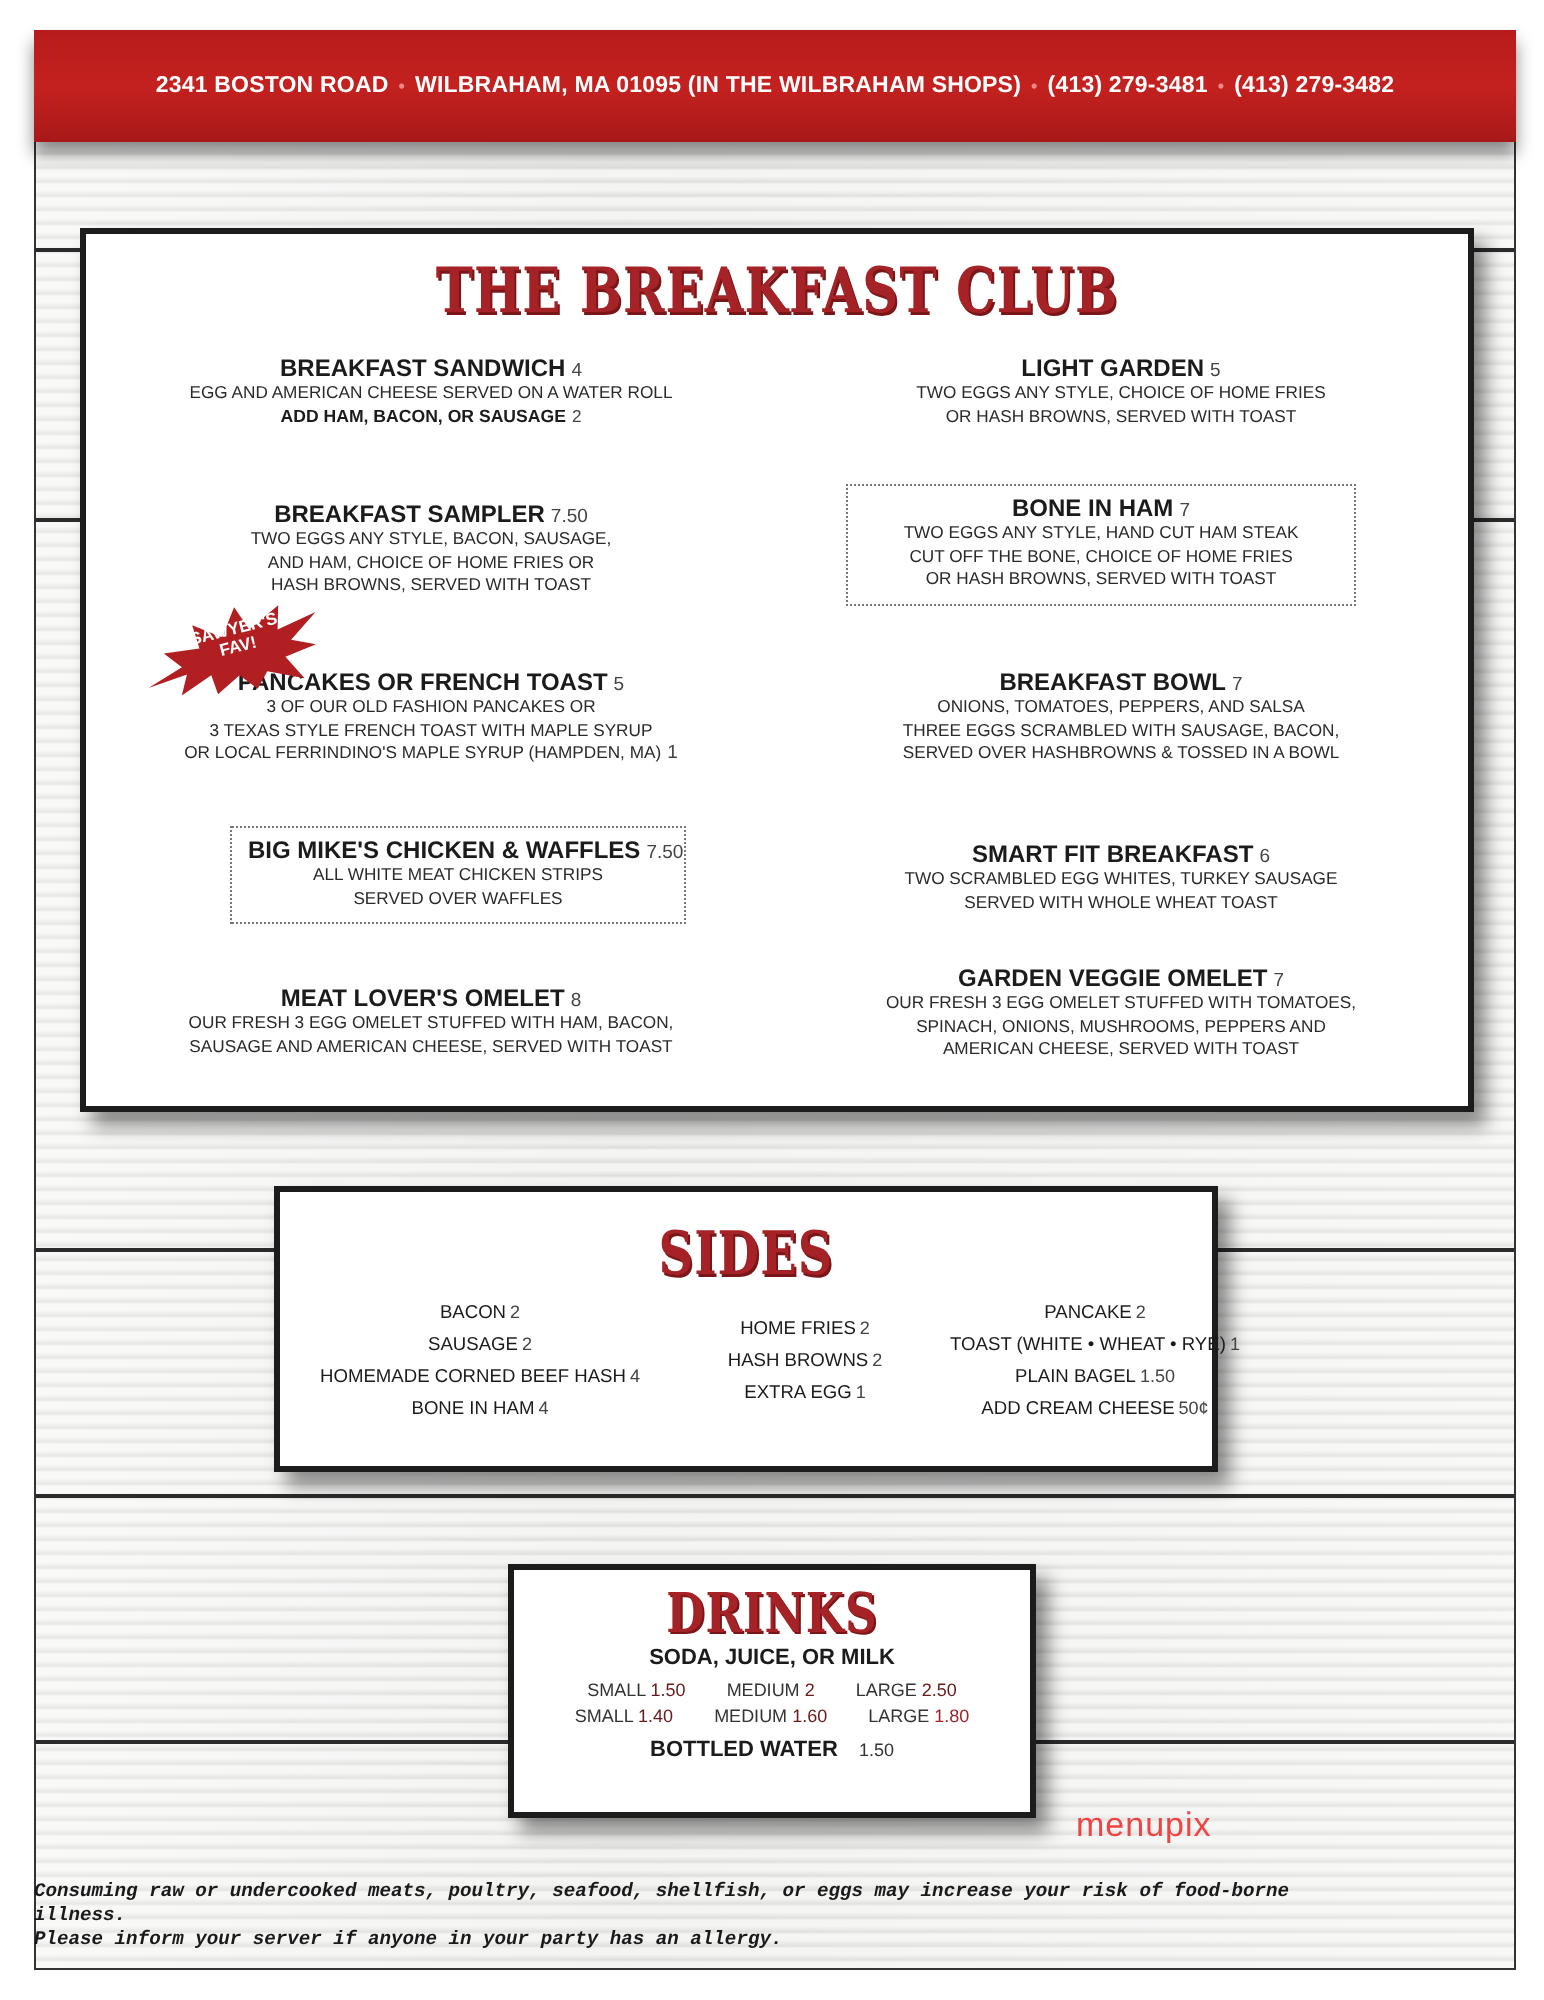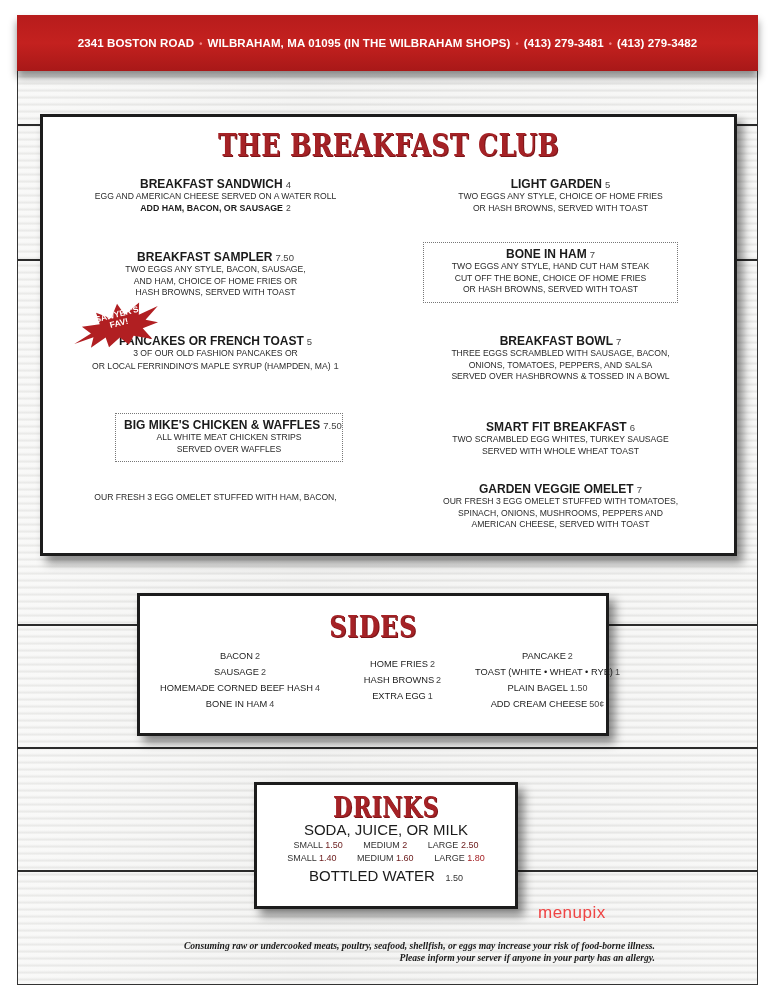--- a/index.html
+++ b/index.html
@@ -82,31 +82,31 @@
       line-height: 16px; white-space: nowrap; text-transform: uppercase; padding-left: 15px;
     }
     .side-row .item-price { font-size: 9px; margin-left: 2px; color: #444; }
 
     .drinks-panel { left: 254px; top: 782px; width: 264px; height: 127px; }
     .drinks-panel .panel-title { font-size: 22px; margin-top: 9px; }
     .drink-line {
       font-family: "Liberation Sans", sans-serif; font-size: 9px; color: #333; text-align: center;
       white-space: nowrap; line-height: 13px;
     }
-    .drink-head { font-weight: normal; color: #1b1b1b; font-size: 15px; }
+    .drink-head { font-weight: bold; color: #1b1b1b; font-size: 11px; }
     .sz { margin: 0 9px; }
     .sz .p { color: #6a1a1a; }
 
     .watermark {
       position: absolute; left: 538px; top: 903px; font-family: Liberation Sans, sans-serif;
       font-size: 17px; color: #ef4444; letter-spacing: 0.5px;
     }
     .disclaimer {
-      position: absolute; left: 17px; top: 940px; width: 638px; text-align: right;
-      font-family: Liberation Serif, serif; font-style: italic; font-weight: bold;
+      position: absolute; left: 17px; top: 940px; width: 638px; text-align: left;
+      font-family: Liberation Mono, monospace; font-style: italic; font-weight: bold;
       font-size: 9.6px; color: #1a1a1a; line-height: 12px;
     }
   </style>
 </head>
 <body>
 
 <div class="page">
   <div class="plank-line" style="top:108px"></div>
   <div class="plank-line" style="top:243px"></div>
   <div class="plank-line" style="top:608px"></div>
@@ -132,54 +132,57 @@
   <div class="item col-left" style="top:133px">
     <div class="item-name"><span>BREAKFAST SAMPLER</span><span class="item-price">7.50</span></div>
     <div class="item-desc">TWO EGGS ANY STYLE, BACON, SAUSAGE,</div>
     <div class="item-desc">AND HAM, CHOICE OF HOME FRIES OR</div>
     <div class="item-desc">HASH BROWNS, SERVED WITH TOAST</div>
   </div>
 
   <div class="item col-left" style="top:217px">
     <div class="item-name"><span>PANCAKES OR FRENCH TOAST</span><span class="item-price">5</span></div>
     <div class="item-desc">3 OF OUR OLD FASHION PANCAKES OR</div>
+    <div class="item-desc">3 TEXAS STYLE FRENCH TOAST WITH MAPLE SYRUP</div>
     <div class="item-desc"><span>OR LOCAL FERRINDINO'S MAPLE SYRUP (HAMPDEN, MA)</span><span class="item-price">1</span></div>
   </div>
 
   <div class="item col-left" style="top:296px; left:72px; width:228px;">
     <div class="dotted-box">
       <div class="item-name"><span>BIG MIKE'S CHICKEN &amp; WAFFLES</span><span class="item-price">7.50</span></div>
       <div class="item-desc">ALL WHITE MEAT CHICKEN STRIPS</div>
       <div class="item-desc">SERVED OVER WAFFLES</div>
     </div>
   </div>
 
   <div class="item col-left" style="top:375px">
+    <div class="item-name"><span>MEAT LOVER'S OMELET</span><span class="item-price">8</span></div>
     <div class="item-desc">OUR FRESH 3 EGG OMELET STUFFED WITH HAM, BACON,</div>
+    <div class="item-desc">SAUSAGE AND AMERICAN CHEESE, SERVED WITH TOAST</div>
   </div>
 
   <div class="item col-right" style="top:60px">
     <div class="item-name"><span>LIGHT GARDEN</span><span class="item-price">5</span></div>
     <div class="item-desc">TWO EGGS ANY STYLE, CHOICE OF HOME FRIES</div>
     <div class="item-desc">OR HASH BROWNS, SERVED WITH TOAST</div>
   </div>
 
   <div class="item" style="top:125px; left:380px; width:255px;">
     <div class="dotted-box">
       <div class="item-name"><span>BONE IN HAM</span><span class="item-price">7</span></div>
       <div class="item-desc">TWO EGGS ANY STYLE, HAND CUT HAM STEAK</div>
       <div class="item-desc">CUT OFF THE BONE, CHOICE OF HOME FRIES</div>
       <div class="item-desc">OR HASH BROWNS, SERVED WITH TOAST</div>
     </div>
   </div>
 
   <div class="item col-right" style="top:217px">
     <div class="item-name"><span>BREAKFAST BOWL</span><span class="item-price">7</span></div>
+    <div class="item-desc">ONIONS, TOMATOES, PEPPERS, AND SALSA</div>
     <div class="item-desc">THREE EGGS SCRAMBLED WITH SAUSAGE, BACON,</div>
-    <div class="item-desc">ONIONS, TOMATOES, PEPPERS, AND SALSA</div>
     <div class="item-desc">SERVED OVER HASHBROWNS &amp; TOSSED IN A BOWL</div>
   </div>
 
   <div class="item col-right" style="top:303px">
     <div class="item-name"><span>SMART FIT BREAKFAST</span><span class="item-price">6</span></div>
     <div class="item-desc">TWO SCRAMBLED EGG WHITES, TURKEY SAUSAGE</div>
     <div class="item-desc">SERVED WITH WHOLE WHEAT TOAST</div>
   </div>
 
   <div class="item col-right" style="top:365px">

